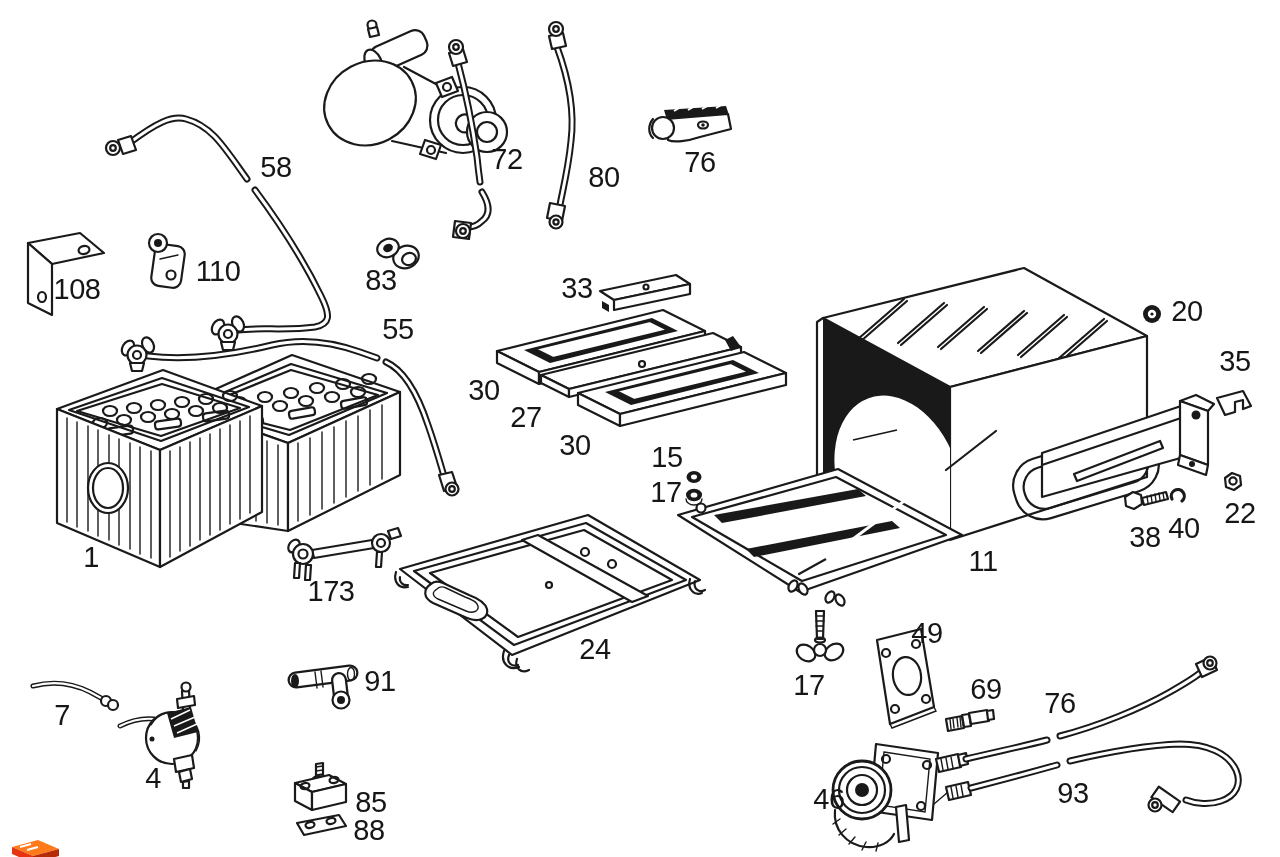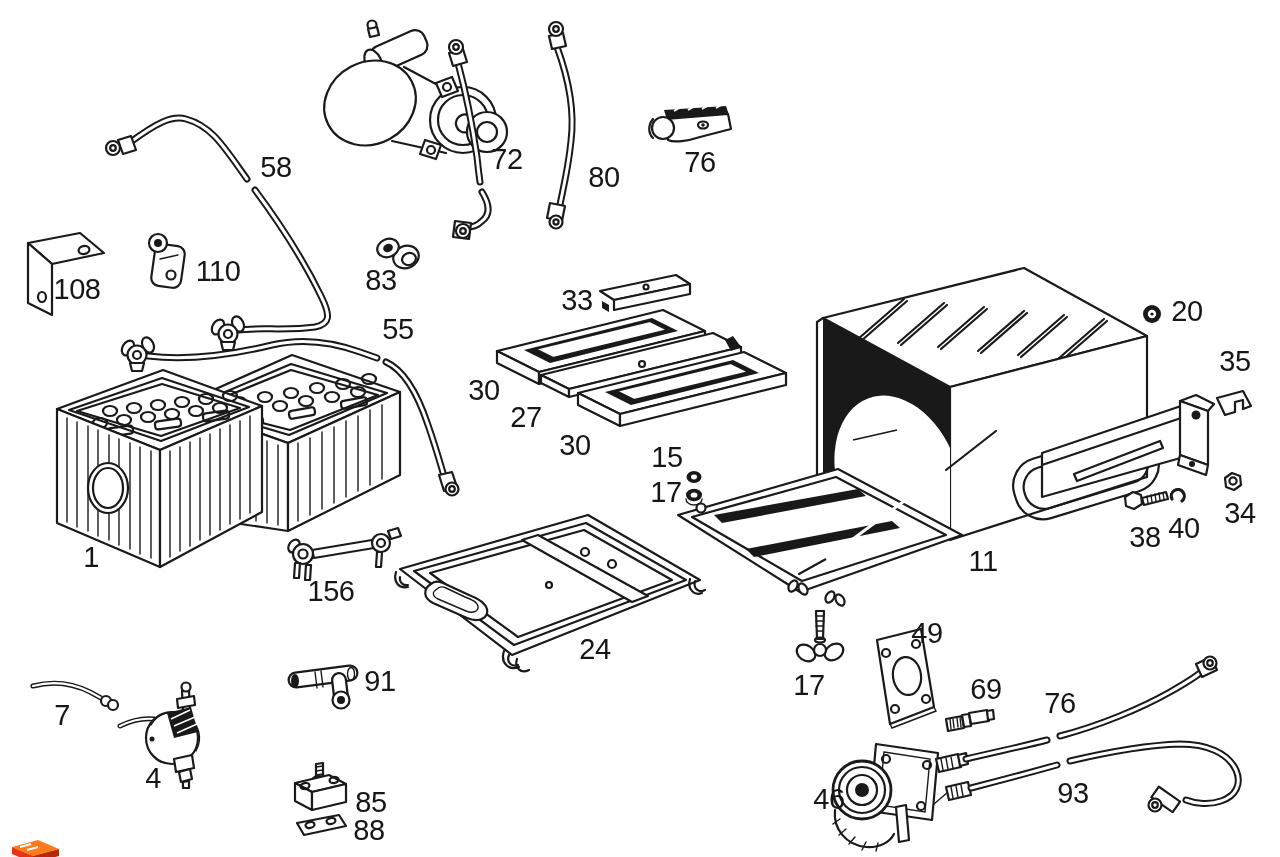--- a/index.html
+++ b/index.html
@@ -459,36 +459,36 @@
 </svg>
 
 <div>
   <div class="lbl" style="left:276px;top:160px">58</div>
   <div class="lbl" style="left:507px;top:152px">72</div>
   <div class="lbl" style="left:604px;top:170px">80</div>
   <div class="lbl" style="left:700px;top:155px">76</div>
   <div class="lbl" style="left:77px;top:282px">108</div>
   <div class="lbl" style="left:218px;top:264px">110</div>
   <div class="lbl" style="left:381px;top:273px">83</div>
-  <div class="lbl" style="left:577px;top:293px">33</div>
+  <div class="lbl" style="left:577px;top:281px">33</div>
   <div class="lbl" style="left:398px;top:322px">55</div>
   <div class="lbl" style="left:484px;top:383px">30</div>
   <div class="lbl" style="left:526px;top:410px">27</div>
   <div class="lbl" style="left:575px;top:438px">30</div>
   <div class="lbl" style="left:1187px;top:304px">20</div>
   <div class="lbl" style="left:1235px;top:354px">35</div>
   <div class="lbl" style="left:667px;top:450px">15</div>
   <div class="lbl" style="left:666px;top:485px">17</div>
   <div class="lbl" style="left:91px;top:550px">1</div>
-  <div class="lbl" style="left:331px;top:584px">156</div>
+  <div class="lbl" style="left:331px;top:584px">173</div>
   <div class="lbl" style="left:595px;top:642px">24</div>
   <div class="lbl" style="left:983px;top:554px">11</div>
   <div class="lbl" style="left:1145px;top:530px">38</div>
   <div class="lbl" style="left:1184px;top:521px">40</div>
-  <div class="lbl" style="left:1240px;top:506px">34</div>
+  <div class="lbl" style="left:1240px;top:506px">22</div>
   <div class="lbl" style="left:809px;top:678px">17</div>
   <div class="lbl" style="left:927px;top:626px">49</div>
   <div class="lbl" style="left:986px;top:682px">69</div>
   <div class="lbl" style="left:1060px;top:696px">76</div>
   <div class="lbl" style="left:829px;top:792px">46</div>
   <div class="lbl" style="left:1073px;top:786px">93</div>
   <div class="lbl" style="left:380px;top:674px">91</div>
   <div class="lbl" style="left:62px;top:708px">7</div>
   <div class="lbl" style="left:153px;top:771px">4</div>
   <div class="lbl" style="left:371px;top:795px">85</div>

